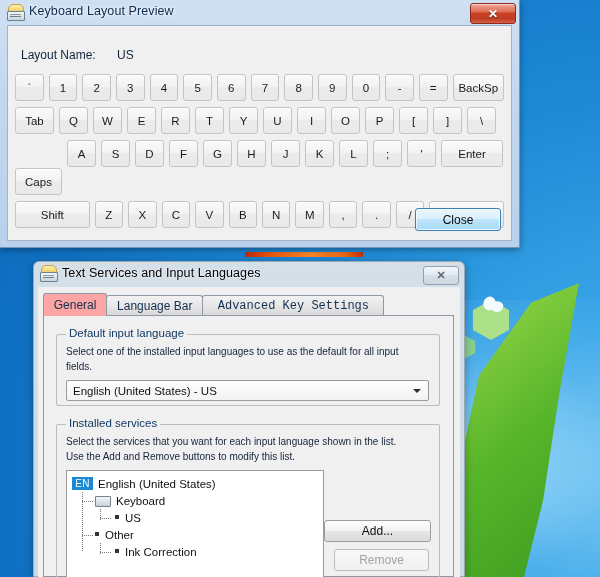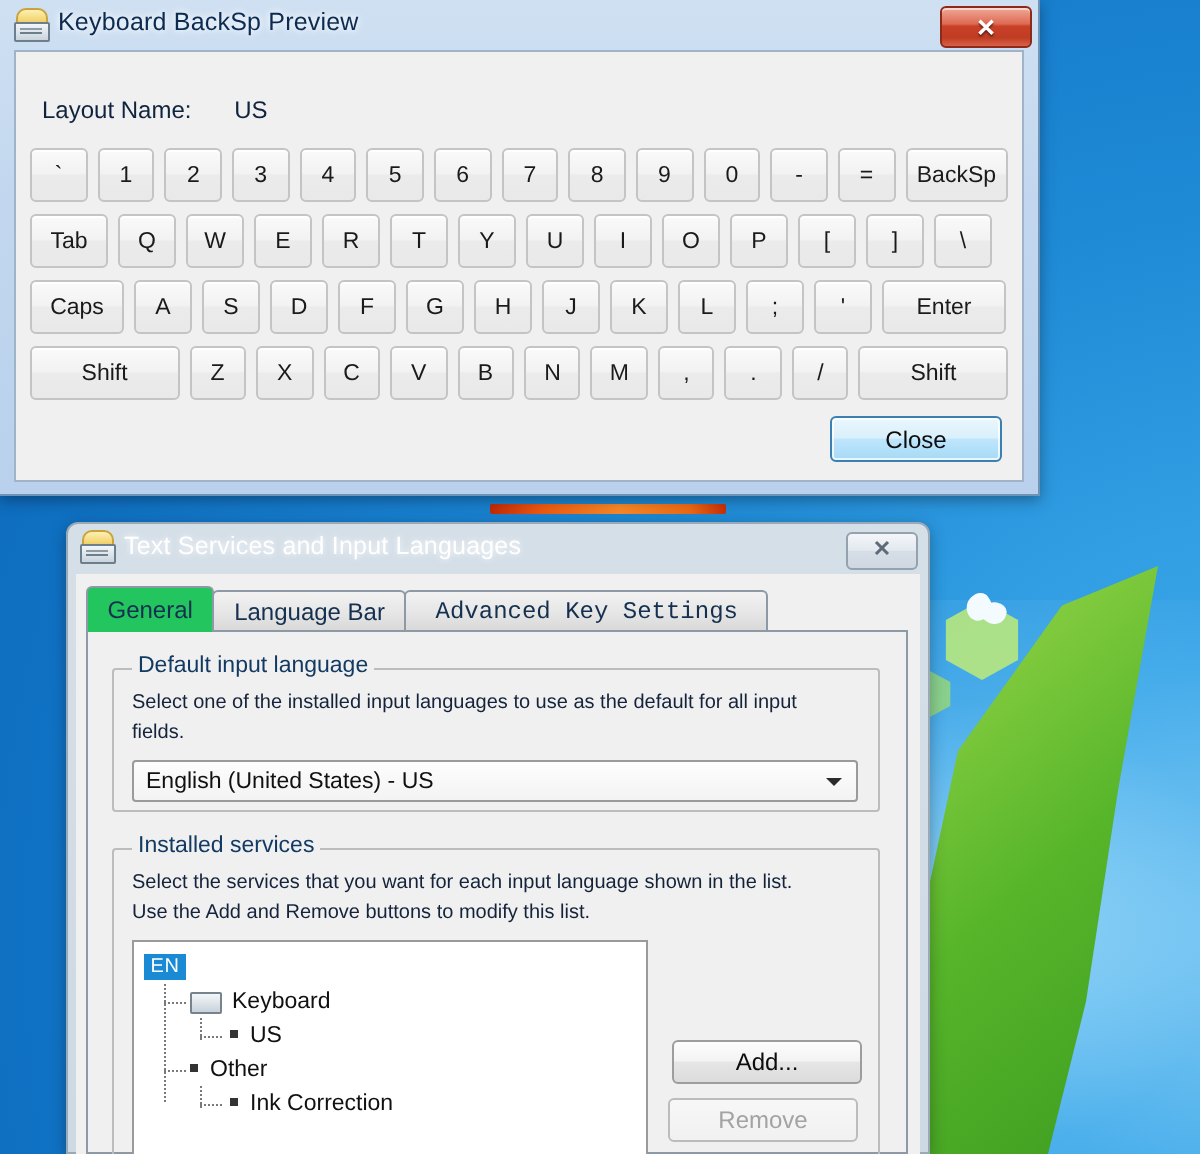--- a/index.html
+++ b/index.html
@@ -81,21 +81,21 @@
     height:27px;box-sizing:border-box;
     background:linear-gradient(180deg,#fafafa 0%,#f2f2f2 48%,#ebebeb 50%,#e9e9e9 100%);
     border:1px solid #c4c4c4;border-radius:3px;
     display:flex;align-items:center;justify-content:center;
     font-size:11.5px;color:#1a1a1a;
     box-shadow:inset 0 1px 0 #fff;
   }
   .k1{width:29px;}
   .kbsp{width:52px;}
   .ktab{width:39px;}
-  .kcaps{width:47px;}
+  .kcaps{width:47px;margin-top:28px;}
   .kenter{width:62px;}
   .kshift{width:76px;}
   .kshiftr{width:76px;}
 
   .btn-default{
     position:absolute;right:10px;bottom:9px;width:86px;height:23px;
     box-sizing:border-box;border-radius:3px;
     border:1px solid #3c7fb1;
     background:linear-gradient(180deg,#eaf6fd 0%,#d9f0fc 48%,#bee6fd 50%,#a7d9f5 100%);
     display:flex;align-items:center;justify-content:center;
@@ -104,36 +104,36 @@
   }
 
   
   #win-ts{left:33px;top:261px;width:432px;height:316px;}
   #win-ts .win-frame{
     background:linear-gradient(180deg,#d5dfe8 0%,#cdd9e3 100%);
     border:1px solid #9aa9b6;border-radius:6px 6px 0 0;
     box-shadow:0 2px 8px rgba(0,0,0,.3);
   }
   #win-ts .titlebar{position:absolute;left:0;top:0;right:0;height:26px;}
-  #win-ts .tb-title{color:#ffffff;top:5px;text-shadow:0 0 3px rgba(255,255,255,.9);}
+  #win-ts .tb-title{color:#000000;top:5px;text-shadow:0 0 3px rgba(255,255,255,.9);}
   .btn-close-grey{position:absolute;right:6px;top:5px;width:34px;height:17px;
     border:1px solid #93a2ae;border-radius:3px;
     background:linear-gradient(180deg,#f3f6f9 0%,#e3e9ef 48%,#d6dee6 50%,#cfd8e1 100%);
     display:flex;align-items:center;justify-content:center;}
   .btn-close-grey span{color:#5d6b78;font-size:11px;font-weight:bold;line-height:1;}
   #win-ts .client{position:absolute;left:5px;top:26px;right:5px;bottom:0;
     background:#f0f0f0;box-sizing:border-box;}
 
   .tabstrip{position:absolute;left:5px;top:6px;right:6px;height:22px;}
   .tab{position:absolute;top:0;height:22px;box-sizing:border-box;
     border:1px solid #8d9aa6;border-bottom:none;
     font-size:12px;color:#15304f;display:flex;align-items:center;justify-content:center;padding:0 8px;}
   .tab.inactive{background:linear-gradient(180deg,#f2f2f2 0%,#e6e6e6 55%,#d9d9d9 100%);
     border-radius:3px 3px 0 0;top:2px;height:20px;}
-  .tab.active{background:#22c55e;border-radius:3px 3px 0 0;z-index:3;height:23px;}
+  .tab.active{background:#fca5a5;border-radius:3px 3px 0 0;z-index:3;height:23px;}
   .tabpane{position:absolute;left:5px;top:28px;right:6px;bottom:0;
     background:#f0f0f0;border:1px solid #8d9aa6;border-top:1px solid #8d9aa6;box-sizing:border-box;}
 
   .groupbox{position:absolute;box-sizing:border-box;
     border:1px solid #bcbcbc;border-radius:2px;}
   .groupbox > .gb-title{position:absolute;left:9px;top:-8px;background:#f0f0f0;
     padding:0 3px;font-size:11.5px;color:#123a63;white-space:nowrap;}
   .gb-text{position:absolute;font-size:10px;color:#14233a;line-height:15px;}
 
   .combo{position:absolute;box-sizing:border-box;height:21px;
@@ -177,21 +177,21 @@
 <div id="orange-sliver"></div>
 
 <div class="win" id="win-kb">
   <div class="win-frame"></div>
 
   <div class="titlebar">
     <div class="tb-icon">
       <div class="kbicon-env"></div>
       <div class="kbicon-kb"></div>
     </div>
-    <div class="tb-title">Keyboard BackSp Preview</div>
+    <div class="tb-title">Keyboard Layout Preview</div>
     <div class="btn-close-red">
       <span>✕</span>
     </div>
   </div>
 
   <div class="client">
     <div class="layout-name-row">
       <span class="lbl">Layout Name:</span>
       <span class="val">US</span>
     </div>
@@ -307,20 +307,21 @@
 
       <div class="groupbox" style="left:12px;top:108px;right:13px;bottom:-6px;">
         <div class="gb-title">Installed services</div>
         <div class="gb-text" style="left:9px;top:9px;right:10px;">Select the services that you want for each input language shown in the list.</div>
         <div class="gb-text" style="left:9px;top:24px;right:10px;">Use the Add and Remove buttons to modify this list.</div>
 
         <div class="treebox" style="left:9px;top:45px;width:258px;bottom:2px;">
 
           <div class="tv-row" style="padding-left:5px;margin-top:4px;">
             <span class="en-badge">EN</span>
+            <span>English (United States)</span>
           </div>
 
           <div class="dotline" style="left:15px;top:21px;height:59px;"></div>
 
           <div class="tv-row" style="padding-left:28px;align-items:center;">
             <span class="dothor" style="left:15px;top:9px;width:11px;"></span>
             <span class="tv-kbicon"></span>
             <span>Keyboard</span>
           </div>
 
@@ -338,21 +339,21 @@
           </div>
 
           <div class="dotline" style="left:33px;top:72px;height:11px;"></div>
           <div class="tv-row" style="padding-left:48px;">
             <span class="dothor" style="left:33px;top:9px;width:11px;"></span>
             <span class="bullet"></span>
             <span>Ink Correction</span>
           </div>
         </div>
 
-        <div class="btn-std" style="left:279px;top:95px;width:95px;">
+        <div class="btn-std" style="left:267px;top:95px;width:107px;">
           <span>Add...</span>
         </div>
         <div class="btn-std disabled" style="left:277px;top:124px;width:95px;">
           <span>Remove</span>
         </div>
       </div>
 
     </div>
   </div>
 </div>

